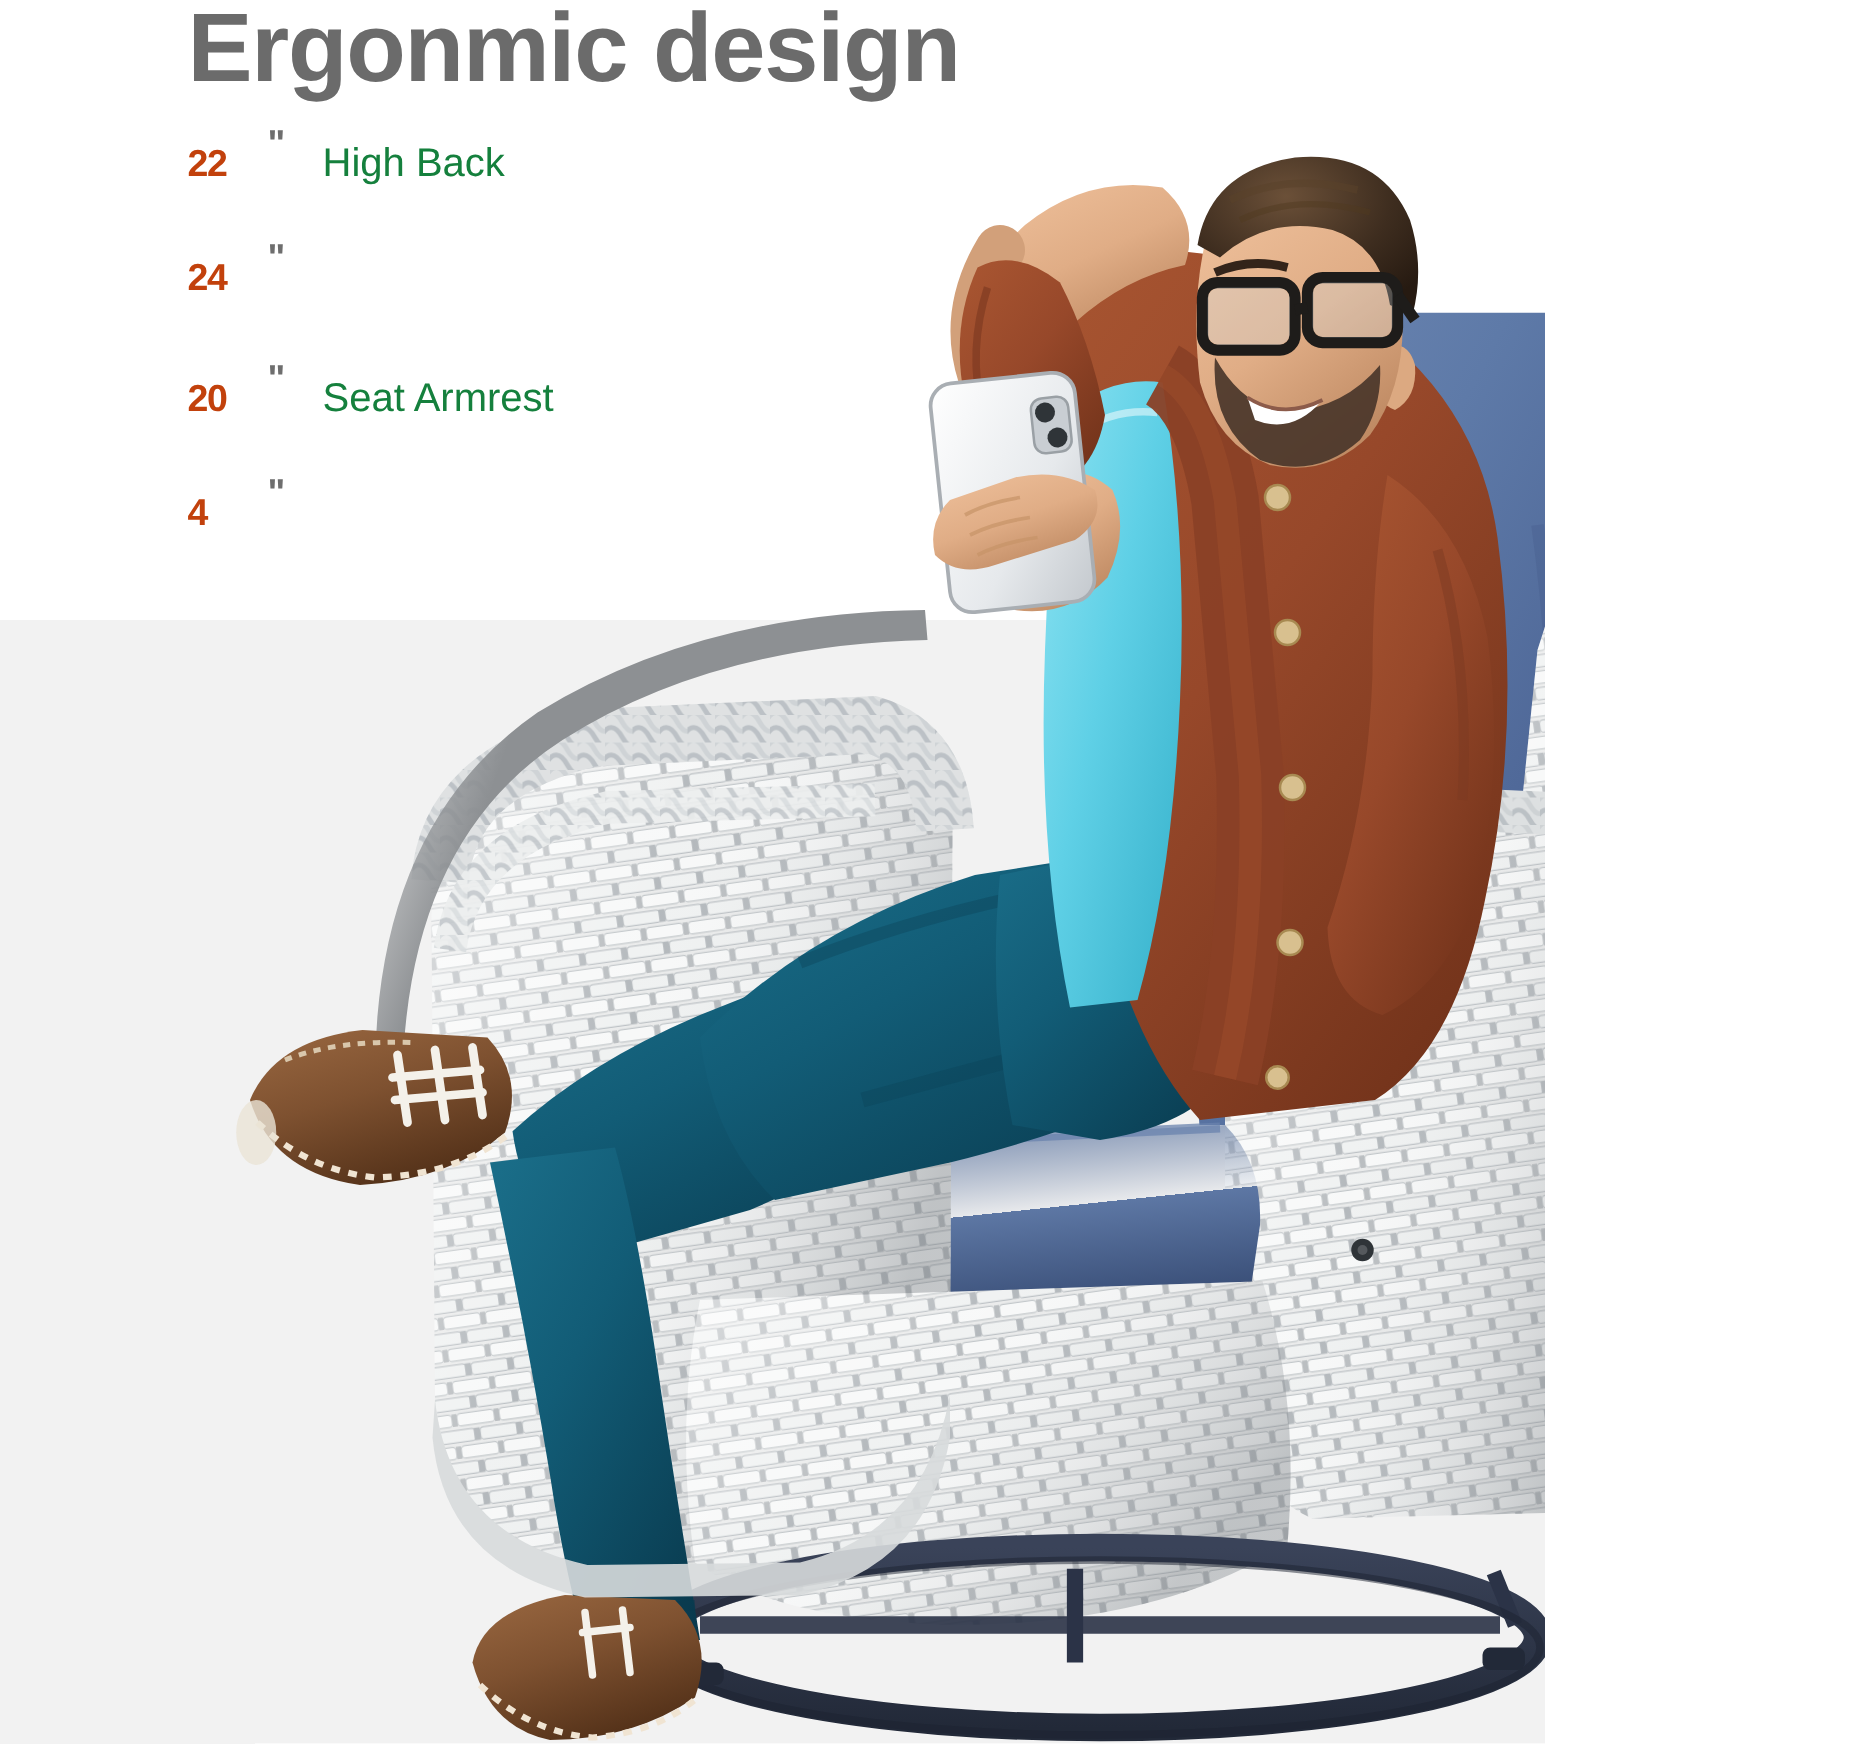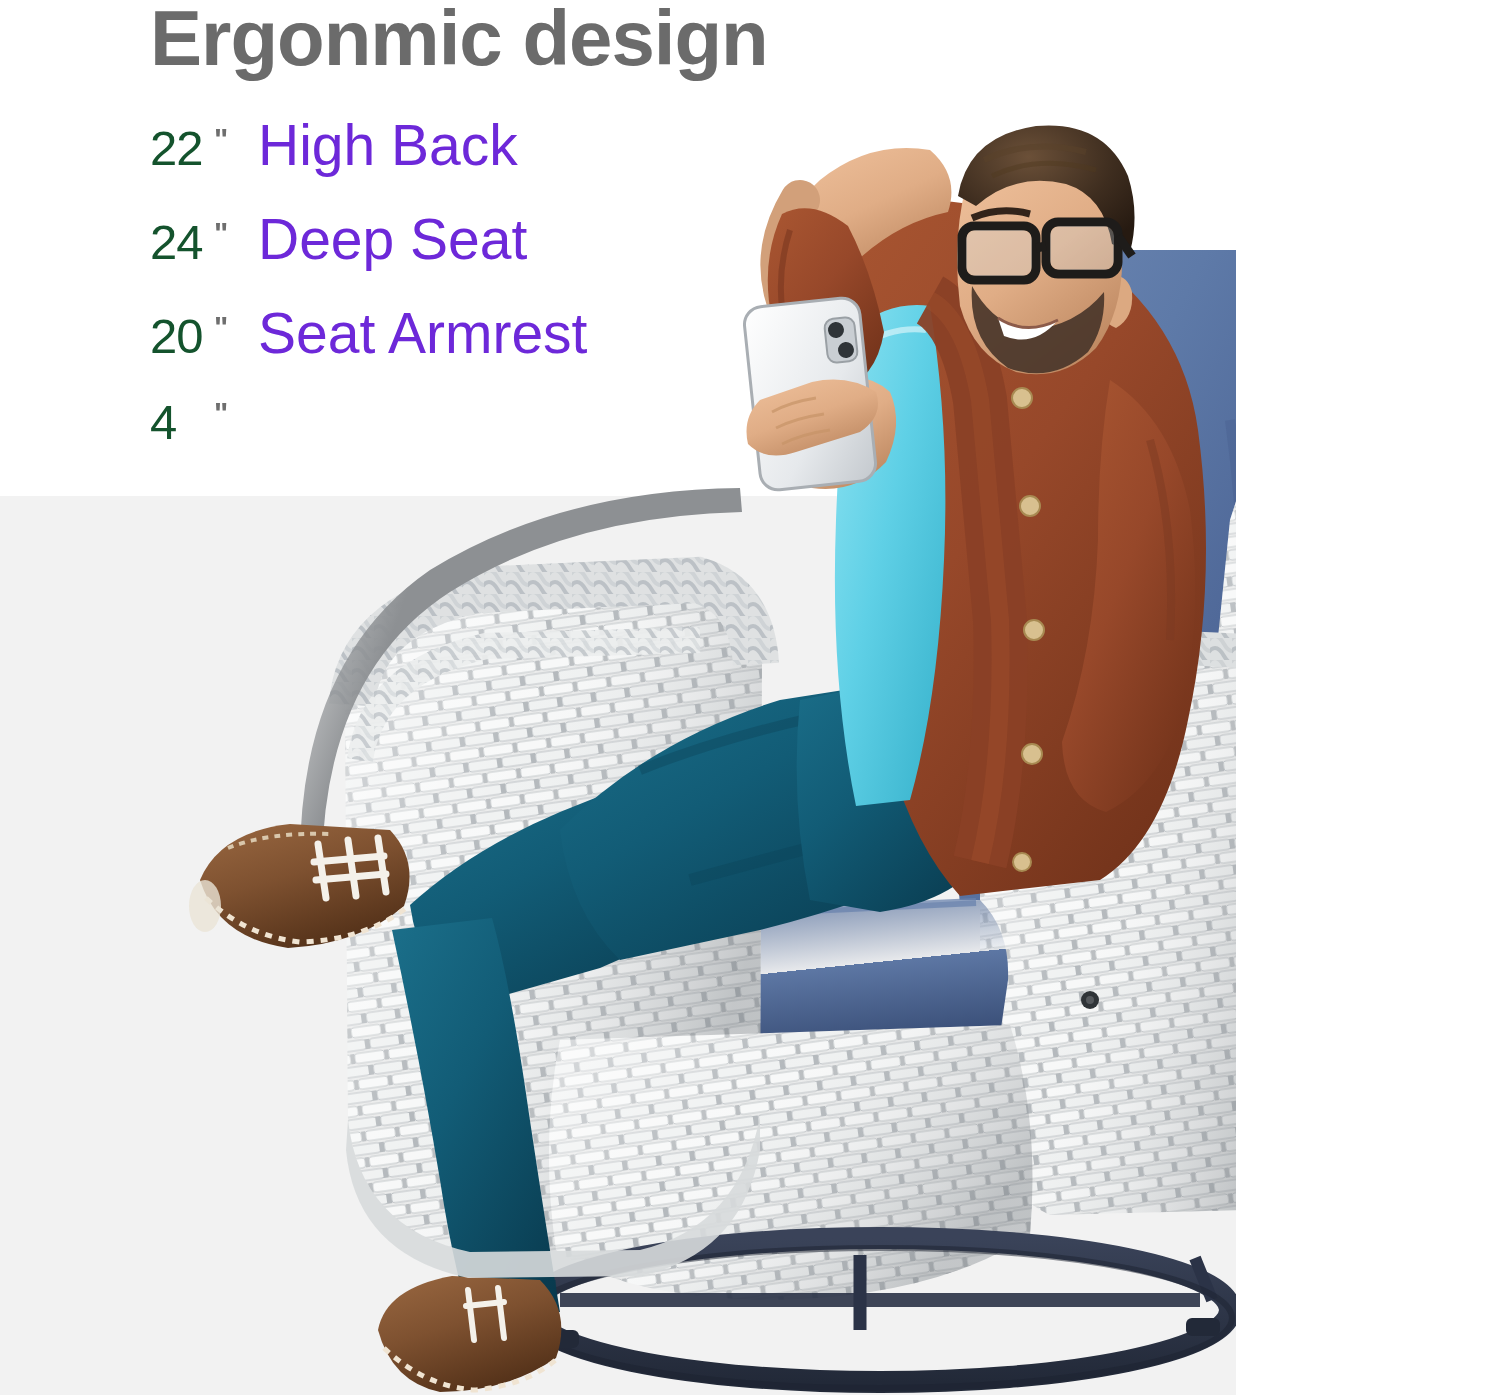--- a/index.html
+++ b/index.html
@@ -37,37 +37,37 @@
     position:absolute;left:150px;top:112px;
     width:560px;
   }
   .spec-row{
     display:flex;align-items:baseline;
     height:94px;
   }
   .spec-num{
     display:inline-block;
     min-width:64px;
-    font-size:49px;font-weight:normal;
-    color:#14532d;
+    font-size:30px;font-weight:bold;
+    color:#c2410c;
     letter-spacing:-1px;
   }
   .spec-unit{
     display:inline-block;
     width:44px;
     font-size:30px;
     font-weight:bold;
     color:#6e6e6e;
     position:relative;top:-16px;
     letter-spacing:-2px;
   }
   .spec-label{
     display:inline-block;
-    font-size:57px;
-    color:#6d28d9;
+    font-size:32px;
+    color:#15803d;
     letter-spacing:0px;
     white-space:nowrap;
   }
 
   
   .photo{
     position:absolute;left:0;top:0;width:1500px;height:1395px;
     overflow:hidden;
   }
   .photo svg{display:block;}
@@ -408,21 +408,20 @@
 
     <div class="spec-row">
       <span class="spec-num">22</span>
       <span class="spec-unit">"</span>
       <span class="spec-label">High Back</span>
     </div>
 
     <div class="spec-row">
       <span class="spec-num">24</span>
       <span class="spec-unit">"</span>
-      <span class="spec-label">Deep Seat</span>
     </div>
 
     <div class="spec-row">
       <span class="spec-num">20</span>
       <span class="spec-unit">"</span>
       <span class="spec-label">Seat Armrest</span>
     </div>
 
     <div class="spec-row">
       <span class="spec-num">4</span>

